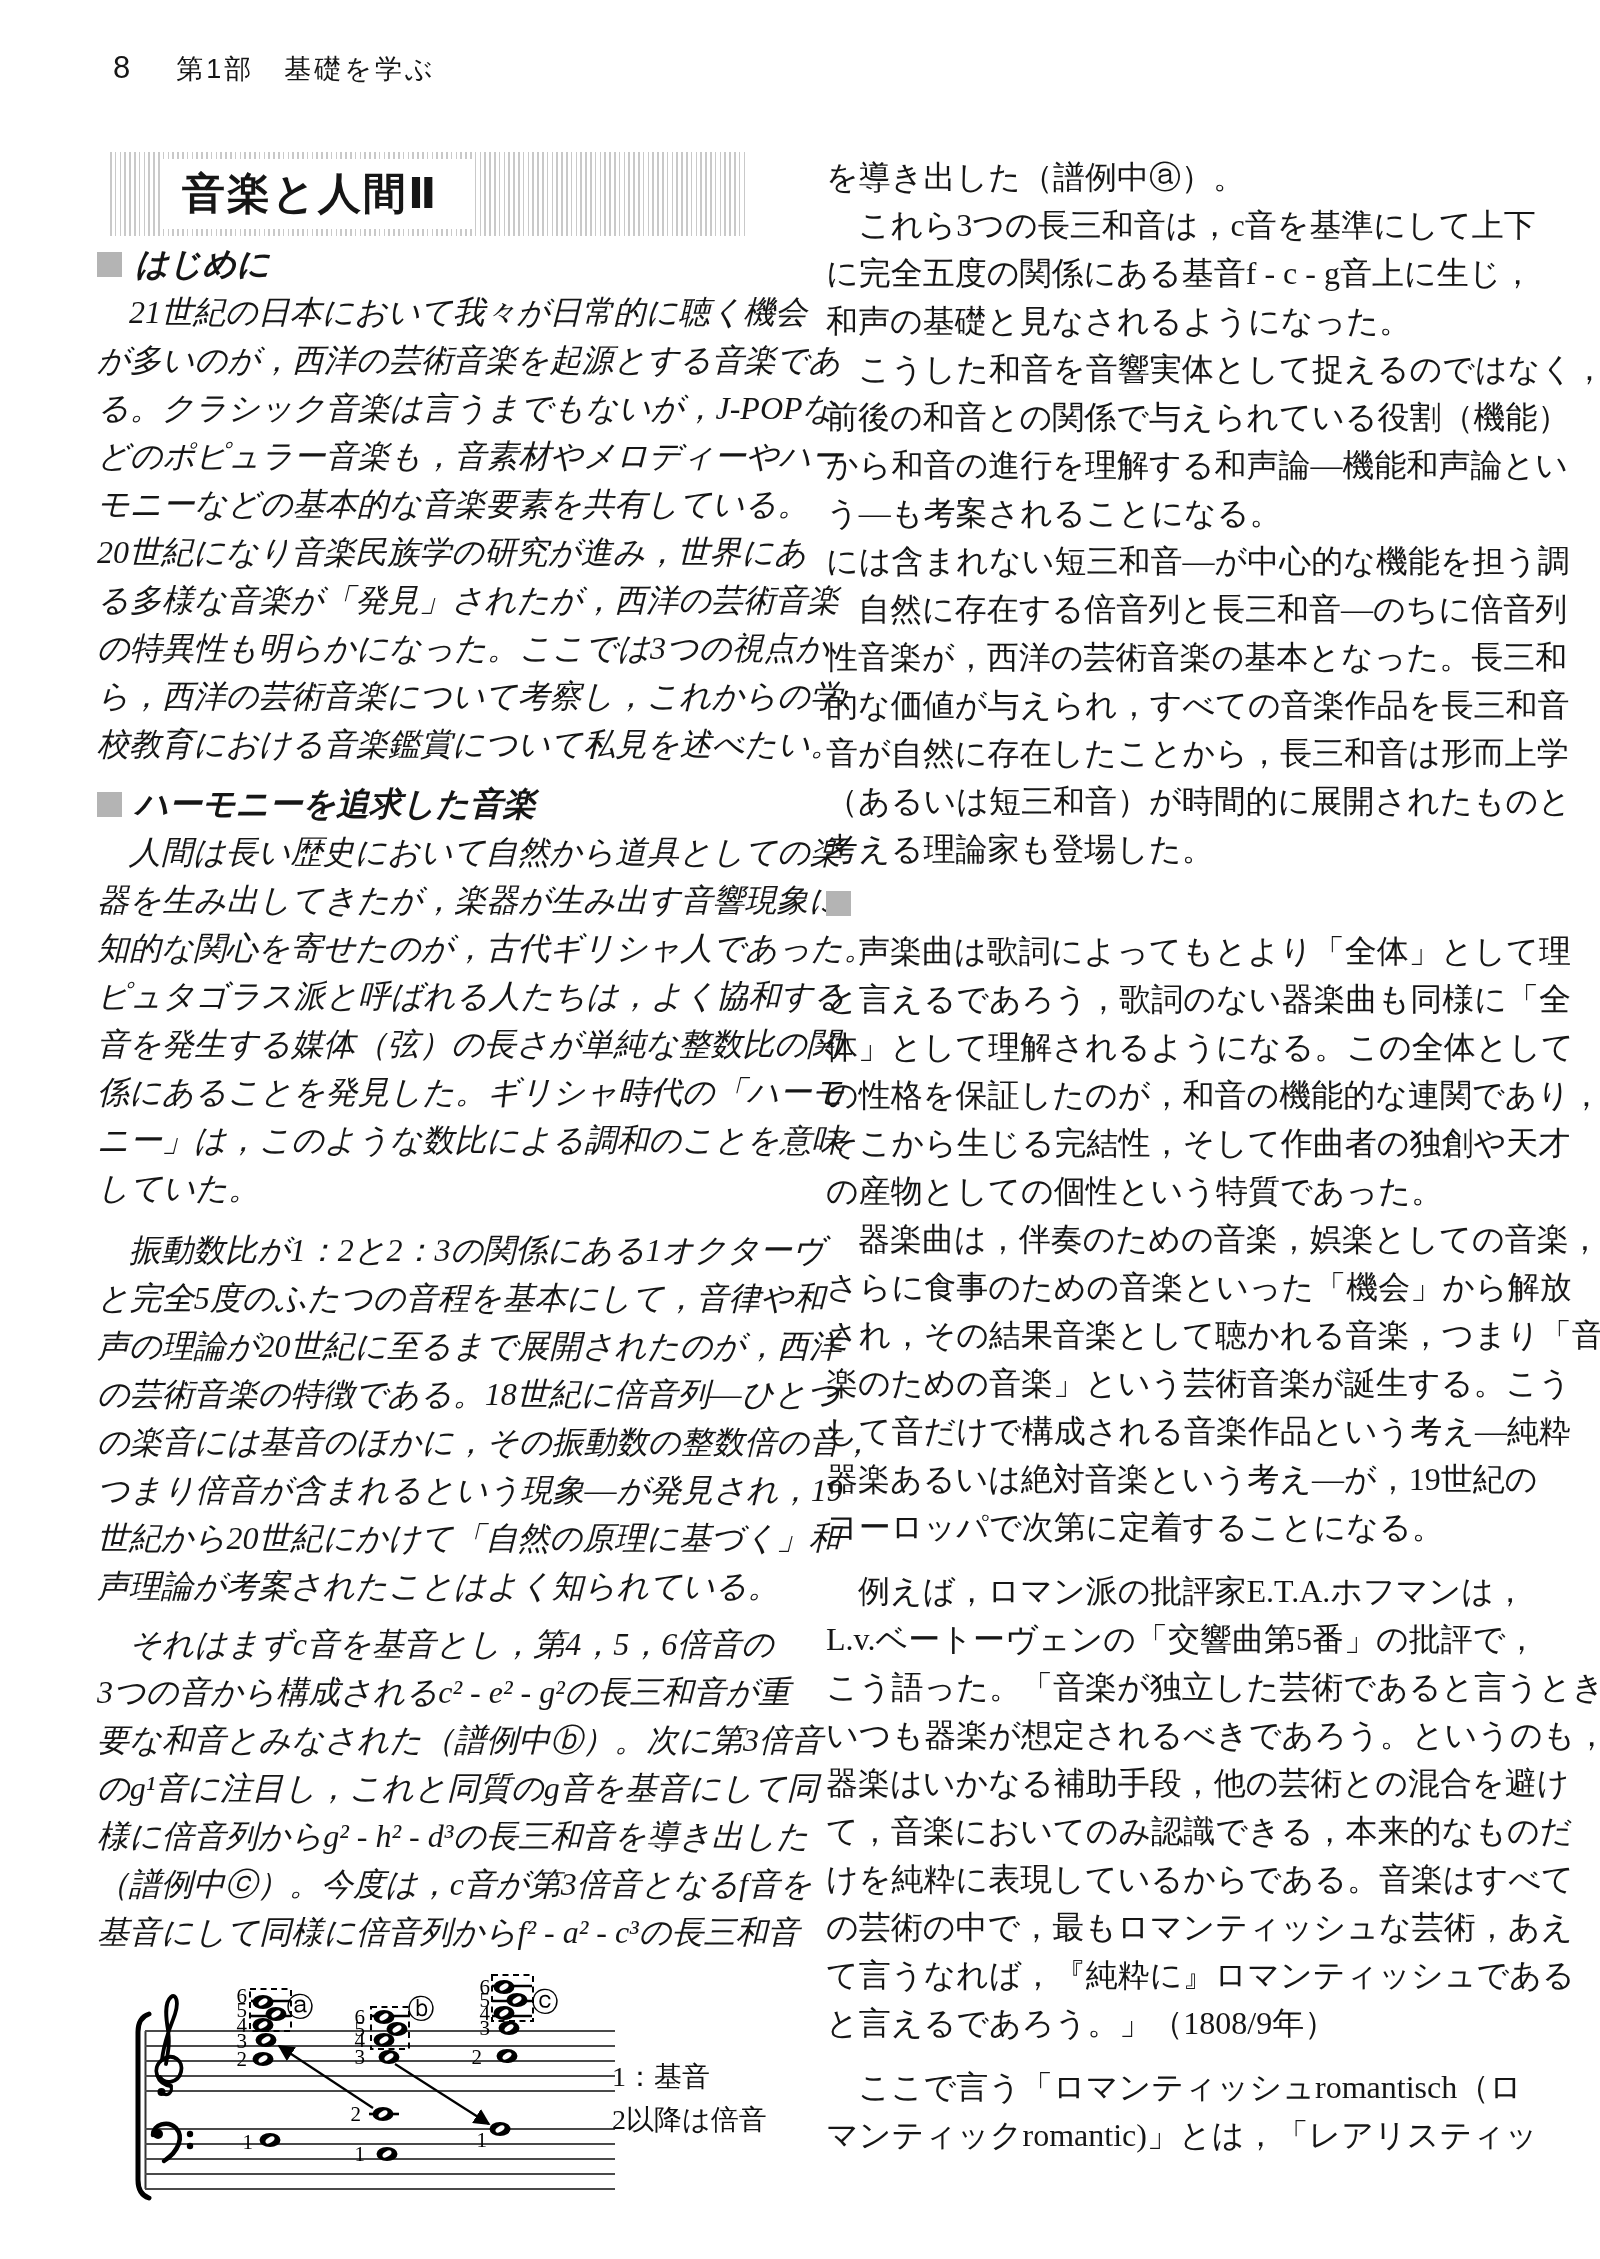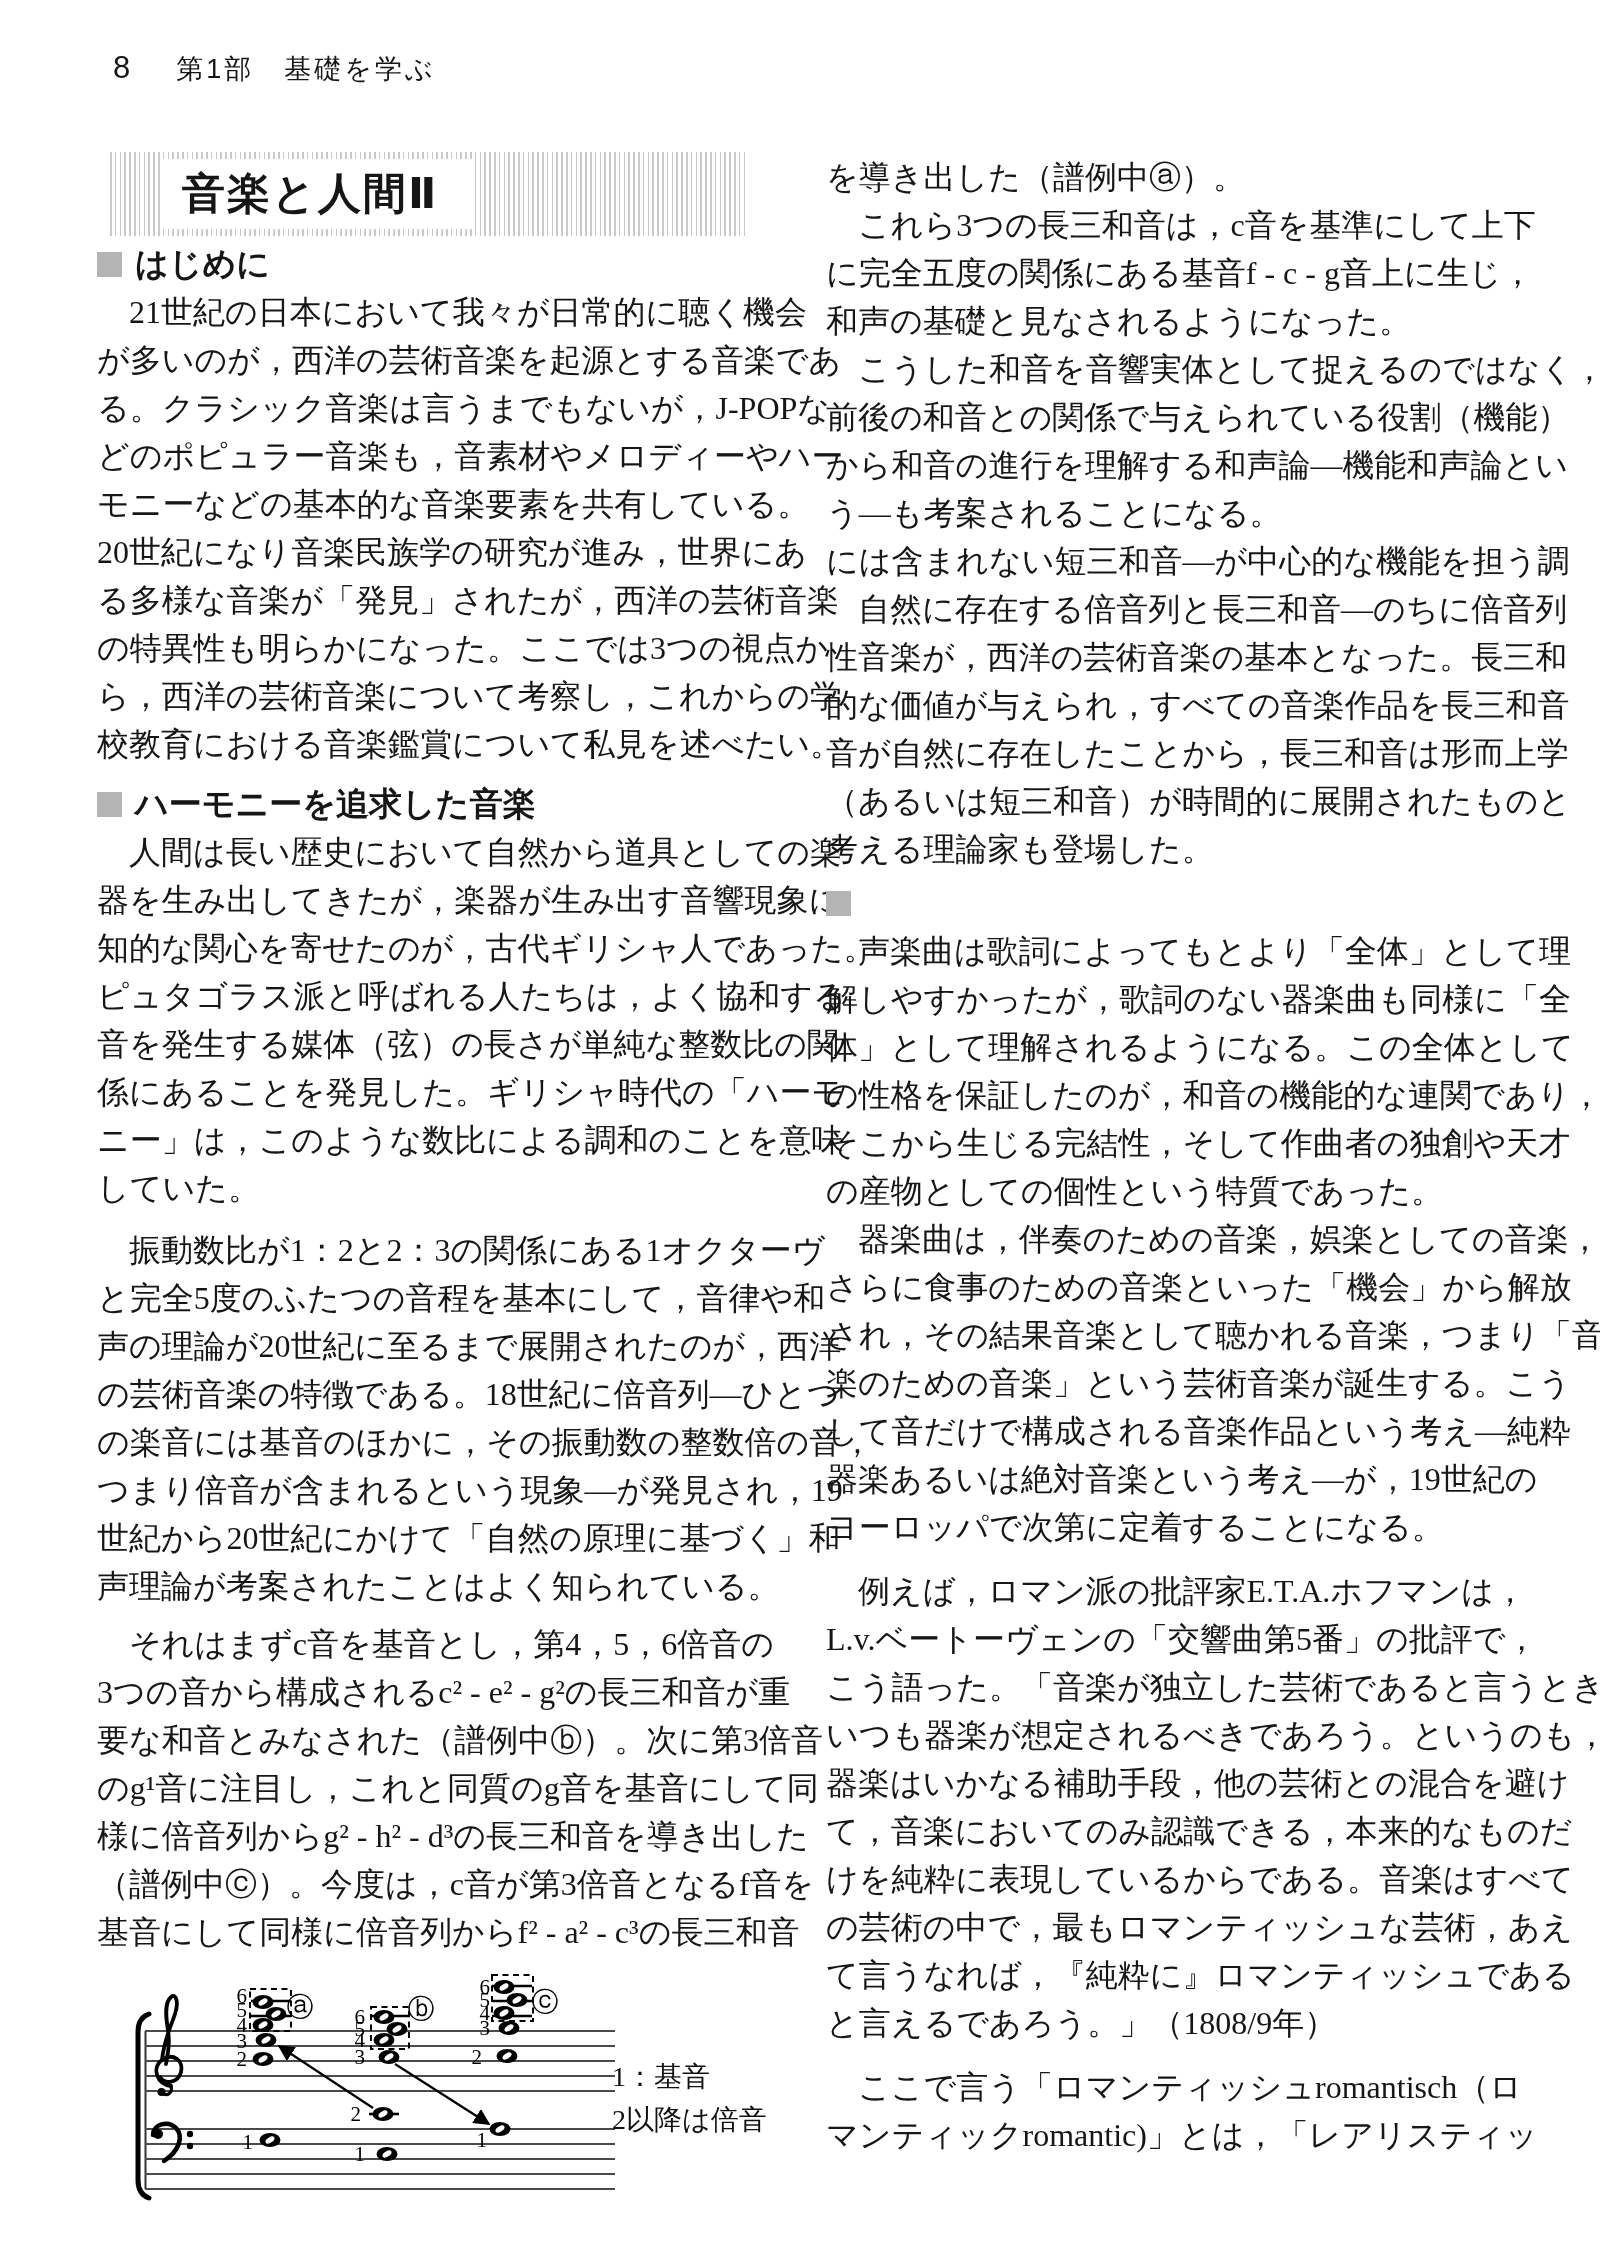--- a/index.html
+++ b/index.html
@@ -17,21 +17,21 @@
     background:repeating-linear-gradient(90deg,#c9c9c9 0 1.6px,#ffffff 1.6px 4.8px);
   }
   .title-band .label{
     position:absolute;left:52px;top:50%;transform:translateY(-50%);
     background:#ffffff;padding:6px 34px 6px 20px;
     font-family:"Liberation Sans","DejaVu Sans",sans-serif;font-weight:700;
     font-size:43px;letter-spacing:2px;white-space:nowrap;
   }
 
   .col{position:absolute;width:672px;}
-  #left-col{left:97px;top:240px;}
+  #left-col{left:97px;top:240px;font-style:italic;}
   #right-col{left:826px;top:153px;}
   .tline{height:48px;line-height:48px;font-size:32px;white-space:nowrap;}
   .sec-head{
     height:48px;display:flex;align-items:center;gap:13px;
     font-family:"Liberation Sans","DejaVu Sans",sans-serif;font-weight:700;font-size:33px;
   }
   .sec-head .sq{width:25px;height:25px;background:#b4b4b4;flex:none;}
 
   #score{position:absolute;left:95px;top:1952px;}
   .sline{stroke:#4a4a4a;stroke-width:2.2;}
@@ -131,21 +131,21 @@
       <div class="tline">的な価値が与えられ，すべての音楽作品を長三和音</div>
       <div class="tline">音が自然に存在したことから，長三和音は形而上学</div>
       <div class="tline">（あるいは短三和音）が時間的に展開されたものと</div>
       <div class="tline">考える理論家も登場した。</div>
     </div>
     <div class="sec-head" style="margin-top: 6px;">
       <span class="sq"></span>
     </div>
     <div>
       <div class="tline">　声楽曲は歌詞によってもとより「全体」として理</div>
-      <div class="tline">解しやすかったが，歌詞のない器楽曲も同様に「全</div>
+      <div class="tline">と言えるであろう，歌詞のない器楽曲も同様に「全</div>
       <div class="tline">体」として理解されるようになる。この全体として</div>
       <div class="tline">の性格を保証したのが，和音の機能的な連関であり，</div>
       <div class="tline">そこから生じる完結性，そして作曲者の独創や天才</div>
       <div class="tline">の産物としての個性という特質であった。</div>
     </div>
     <div>
       <div class="tline">　器楽曲は，伴奏のための音楽，娯楽としての音楽，</div>
       <div class="tline">さらに食事のための音楽といった「機会」から解放</div>
       <div class="tline">され，その結果音楽として聴かれる音楽，つまり「音</div>
       <div class="tline">楽のための音楽」という芸術音楽が誕生する。こう</div>

